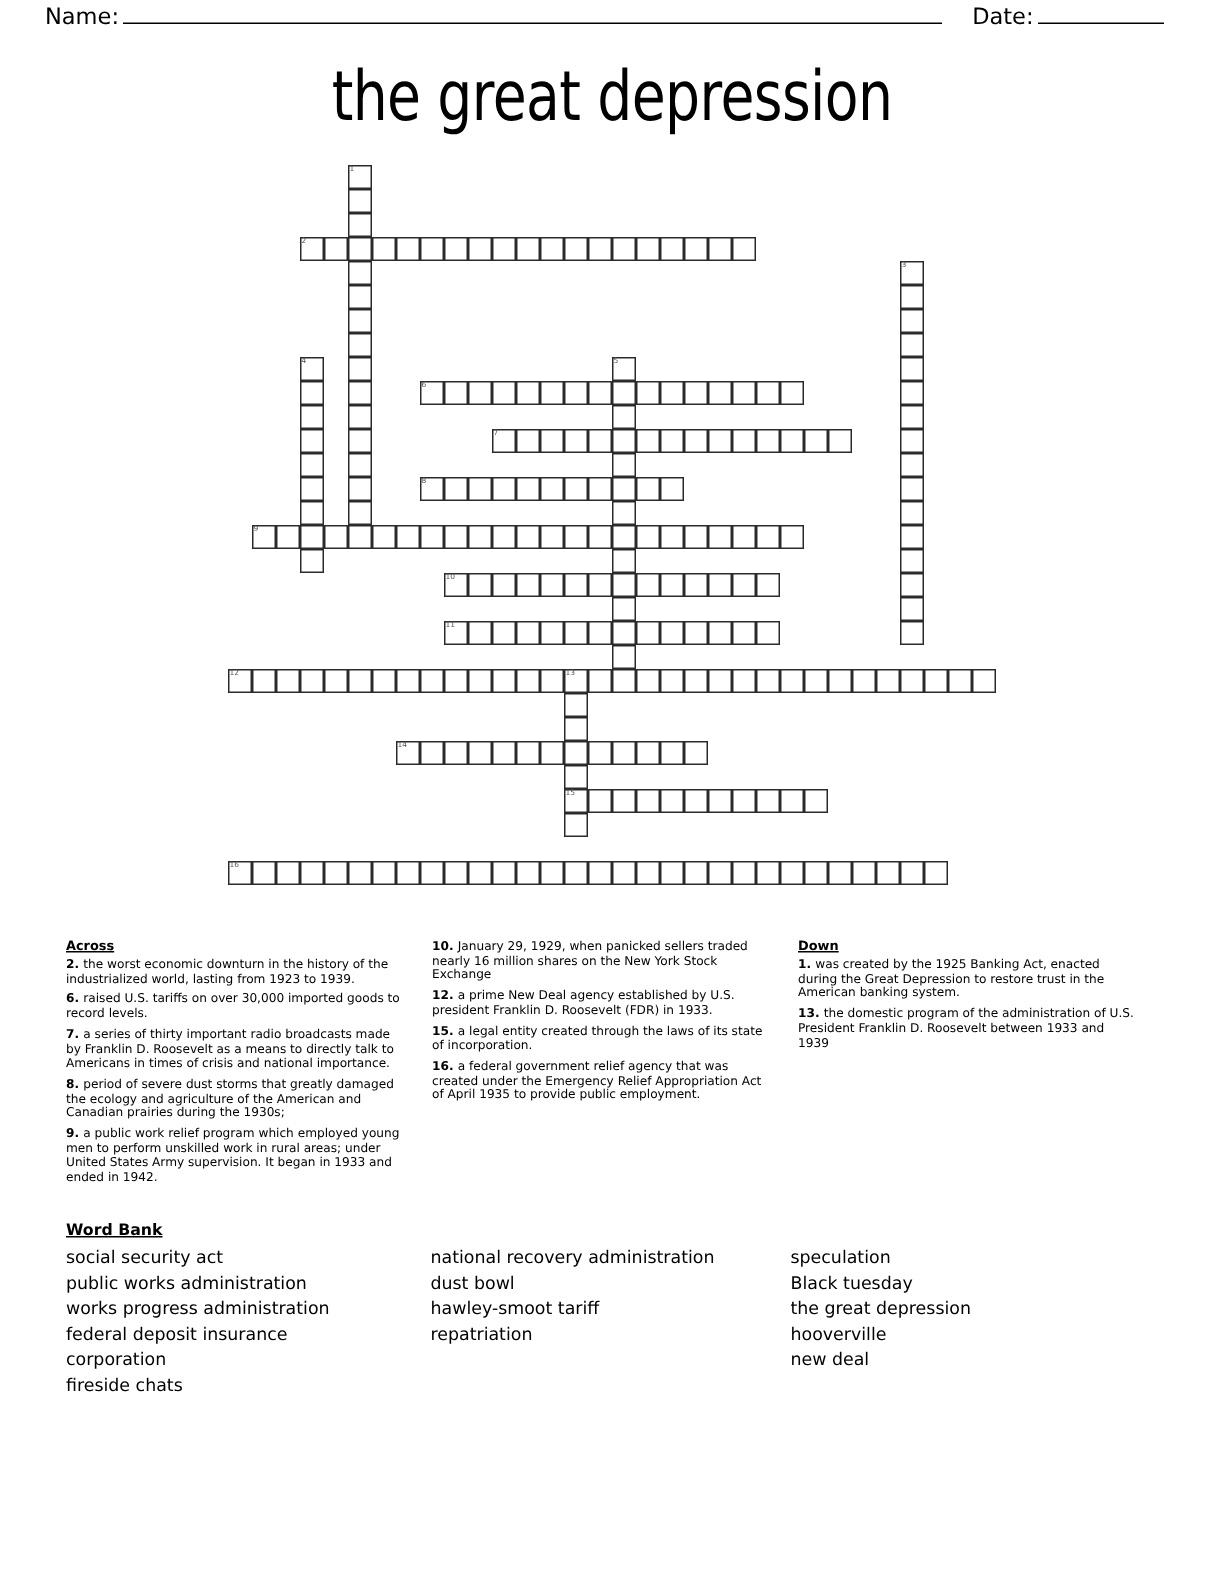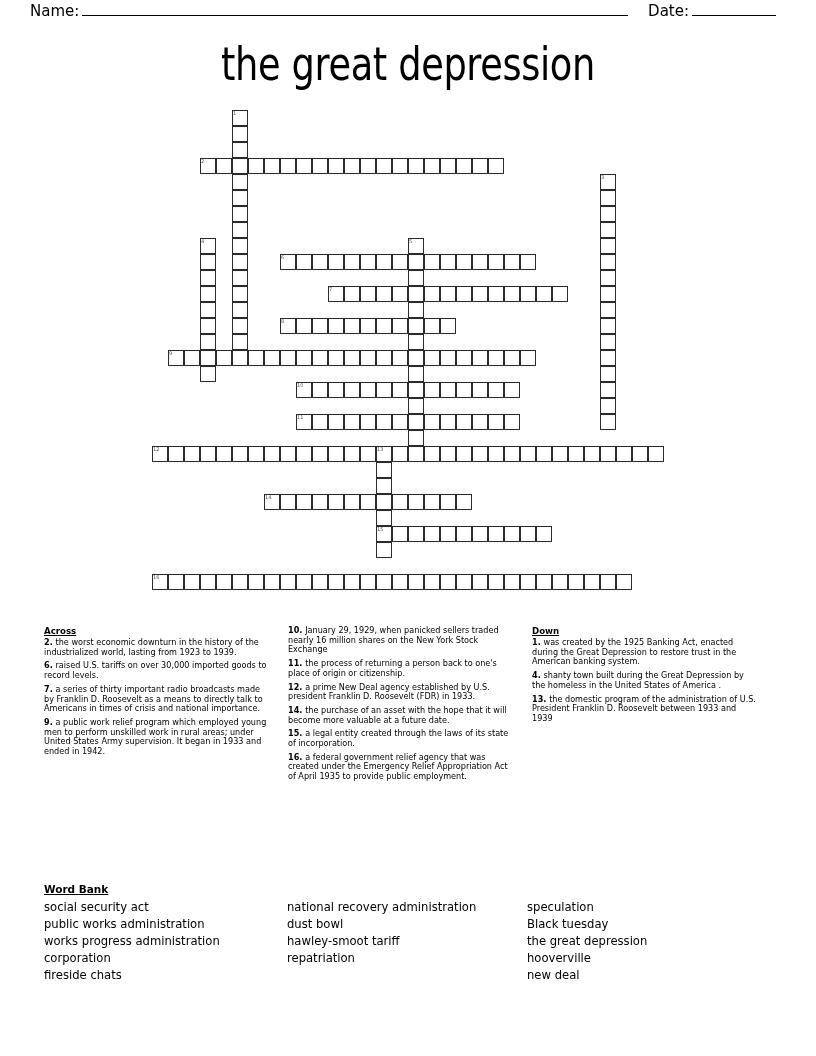--- a/index.html
+++ b/index.html
@@ -111,21 +111,21 @@
     font-size: 8.1px;
     line-height: 9.7px;
     margin-bottom: 4px;
     text-align: left;
   }
   .clue .cnum { font-weight: bold; }
 
   
   #word-bank {
     position: absolute;
-    top: 882px;
+    top: 813px;
     left: 44px;
     width: 730px;
   }
   .wb-heading {
     font-size: 10.5px;
     font-weight: bold;
     text-decoration: underline;
     line-height: 14px;
     margin-bottom: 3px;
   }
@@ -422,50 +422,49 @@
     <div class="xw-num" style="left: 1px; top: 464px;">16</div>
   </div>
 
 <div id="clues">
   <div class="clue-col left">
     <div class="clue-heading">Across</div>
     <div id="across-col-1">
         <div class="clue"><span class="cnum">2. </span><span>the worst economic downturn in the history of the industrialized world, lasting from 1923 to 1939.</span></div>
         <div class="clue"><span class="cnum">6. </span><span>raised U.S. tariffs on over 30,000 imported goods to record levels.</span></div>
         <div class="clue"><span class="cnum">7. </span><span>a series of thirty important radio broadcasts made by Franklin D. Roosevelt as a means to directly talk to Americans in times of crisis and national importance.</span></div>
+        <div class="clue"><span class="cnum">8. </span><span>period of severe dust storms that greatly damaged the ecology and agriculture of the American and Canadian prairies during the 1930s;</span></div>
         <div class="clue"><span class="cnum">9. </span><span>a public work relief program which employed young men to perform unskilled work in rural areas; under United States Army supervision. It began in 1933 and ended in 1942.</span></div>
       </div>
   </div>
   <div class="clue-col mid">
     <div id="across-col-2">
         <div class="clue"><span class="cnum">10. </span><span>January 29, 1929, when panicked sellers traded nearly 16 million shares on the New York Stock Exchange</span></div>
-        <div class="clue"><span class="cnum">11. </span><span>the process of returning a person back to one's place of origin or citizenship.</span></div>
         <div class="clue"><span class="cnum">12. </span><span>a prime New Deal agency established by U.S. president Franklin D. Roosevelt (FDR) in 1933.</span></div>
-        <div class="clue"><span class="cnum">14. </span><span>the purchase of an asset with the hope that it will become more valuable at a future date.</span></div>
         <div class="clue"><span class="cnum">15. </span><span>a legal entity created through the laws of its state of incorporation.</span></div>
         <div class="clue"><span class="cnum">16. </span><span>a federal government relief agency that was created under the Emergency Relief Appropriation Act of April 1935 to provide public employment.</span></div>
       </div>
   </div>
   <div class="clue-col right">
     <div class="clue-heading">Down</div>
     <div id="down-col">
         <div class="clue"><span class="cnum">1. </span><span>was created by the 1925 Banking Act, enacted during the Great Depression to restore trust in the American banking system.</span></div>
-        <div class="clue"><span class="cnum">4. </span><span>shanty town built during the Great Depression by the homeless in the United States of America .</span></div>
         <div class="clue"><span class="cnum">13. </span><span>the domestic program of the administration of U.S. President Franklin D. Roosevelt between 1933 and 1939</span></div>
       </div>
   </div>
 </div>
 
 <div id="word-bank">
   <div class="wb-heading">Word Bank</div>
   <div class="wb-cols" id="word-bank-columns">
       <div class="wb-col">
         <div class="wb-item">social security act</div>
         <div class="wb-item">public works administration</div>
         <div class="wb-item">works progress administration</div>
+        <div class="wb-item">federal deposit insurance</div>
         <div class="wb-item">corporation</div>
         <div class="wb-item">fireside chats</div>
       </div>
       <div class="wb-col c2">
         <div class="wb-item">national recovery administration</div>
         <div class="wb-item">dust bowl</div>
         <div class="wb-item">hawley-smoot tariff</div>
         <div class="wb-item">repatriation</div>
       </div>
       <div class="wb-col">

